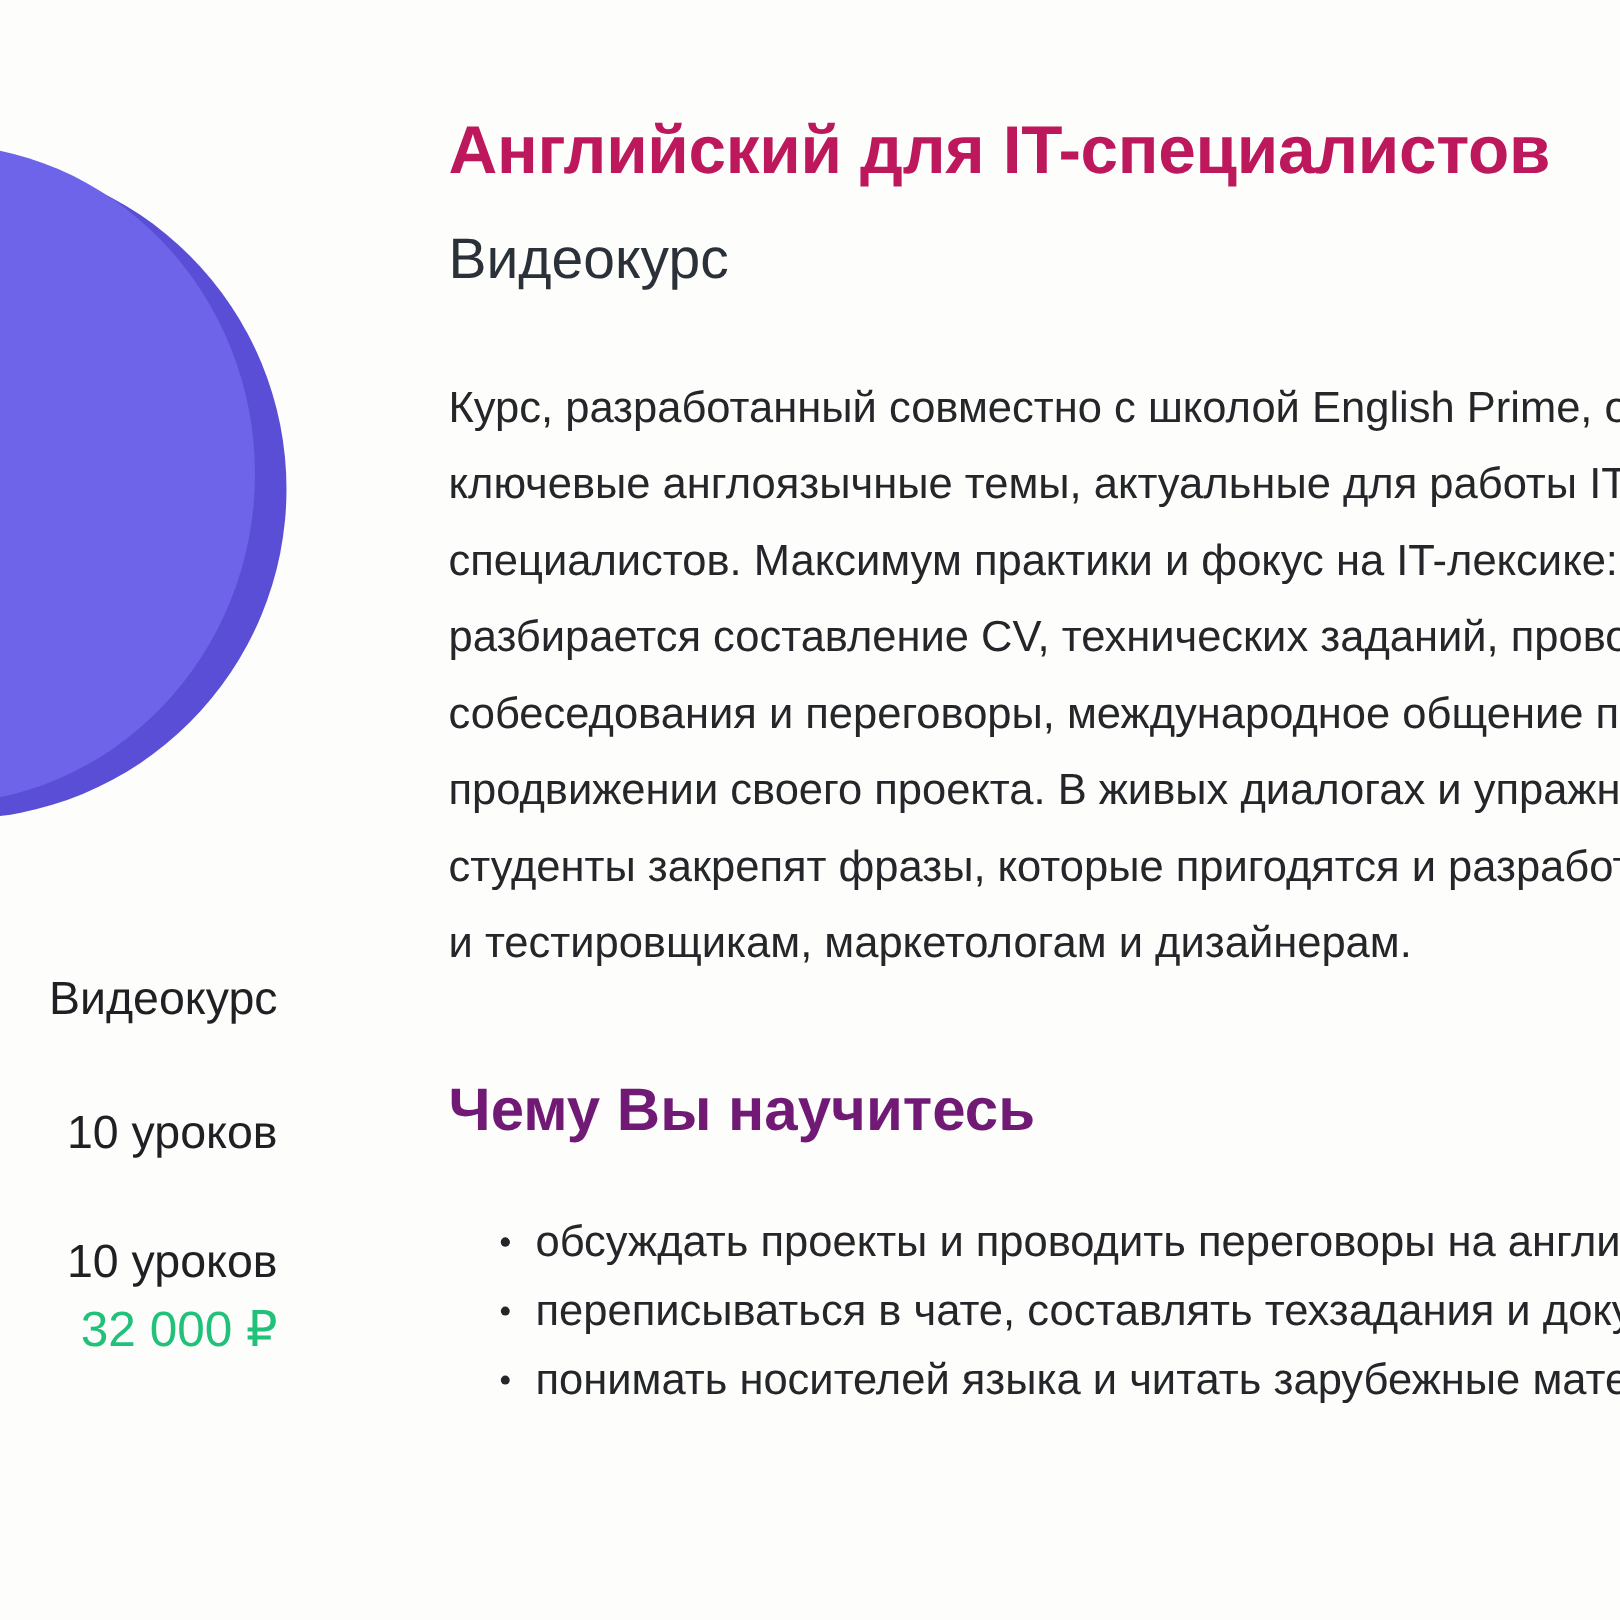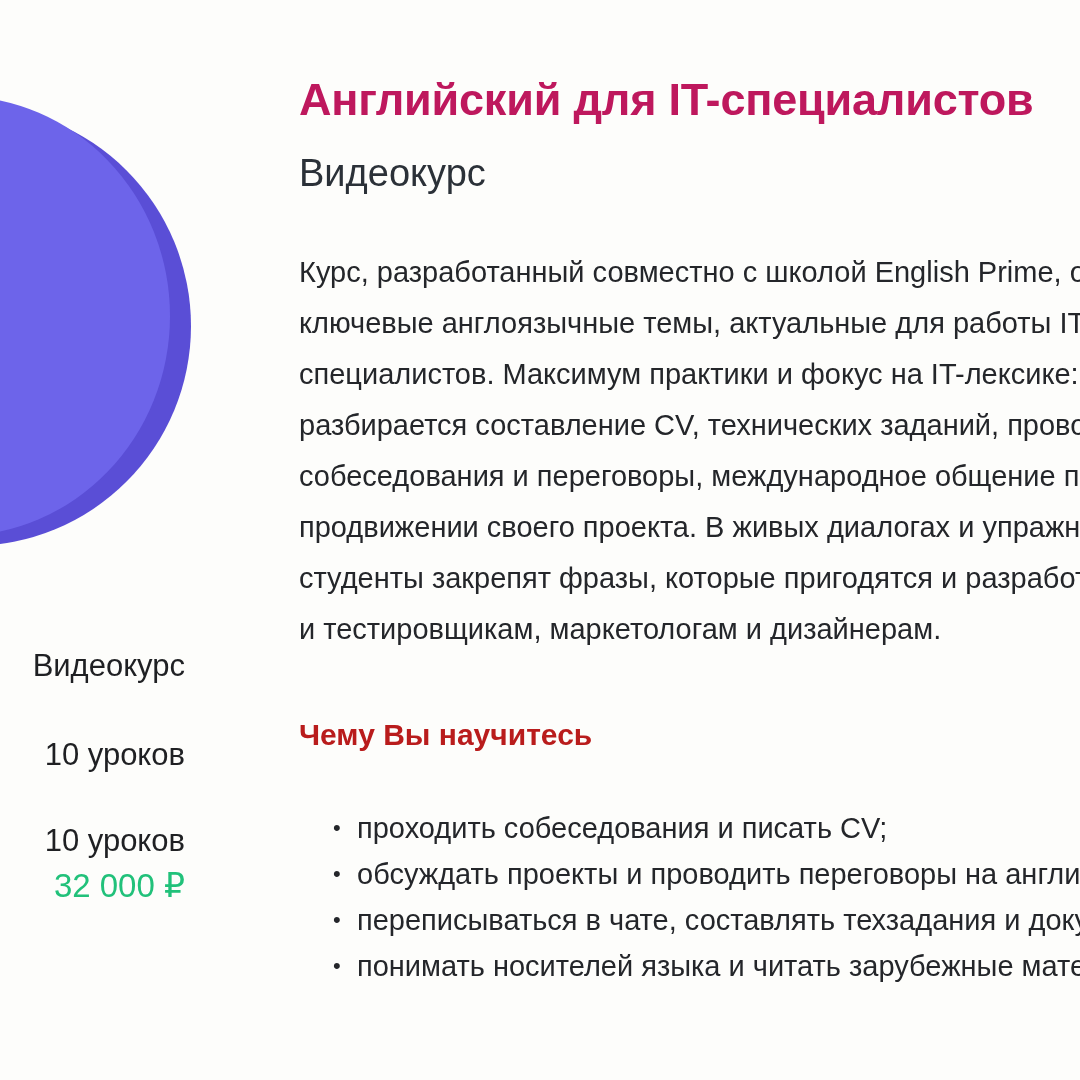--- a/index.html
+++ b/index.html
@@ -132,23 +132,23 @@
     line-height: 51px;
     color: #24262a;
     white-space: pre;
   }
 
   #learn-heading {
     position: absolute;
     left: 0;
     top: 718px;
     margin: 0;
-    font-size: 30px;
+    font-size: 40px;
     font-weight: bold;
-    color: #b91c1c;
+    color: #701a75;
     white-space: nowrap;
   }
 
   #learn-list {
     position: absolute;
     left: 34px;
     top: 805px;
     margin: 0;
     padding: 0;
     list-style: none;
@@ -203,20 +203,20 @@
 специалистов. Максимум практики и фокус на IT-лексике: на курсе
 разбирается составление CV, технических заданий, проводятся
 собеседования и переговоры, международное общение при
 продвижении своего проекта. В живых диалогах и упражнениях
 студенты закрепят фразы, которые пригодятся и разработчикам,
 и тестировщикам, маркетологам и дизайнерам.</p>
 
     <h3 id="learn-heading">Чему Вы научитесь</h3>
 
     <ul id="learn-list">
-        <li><span class="bullet">•</span><span>проходить собеседования и писать CV;</span></li>
+        <li><span class="bullet">•</span></li>
         <li><span class="bullet">•</span><span>обсуждать проекты и проводить переговоры на английском;</span></li>
         <li><span class="bullet">•</span><span>переписываться в чате, составлять техзадания и документацию;</span></li>
         <li><span class="bullet">•</span><span>понимать носителей языка и читать зарубежные материалы.</span></li>
       </ul>
   </div>
 
 </div>
 
 </body></html>

